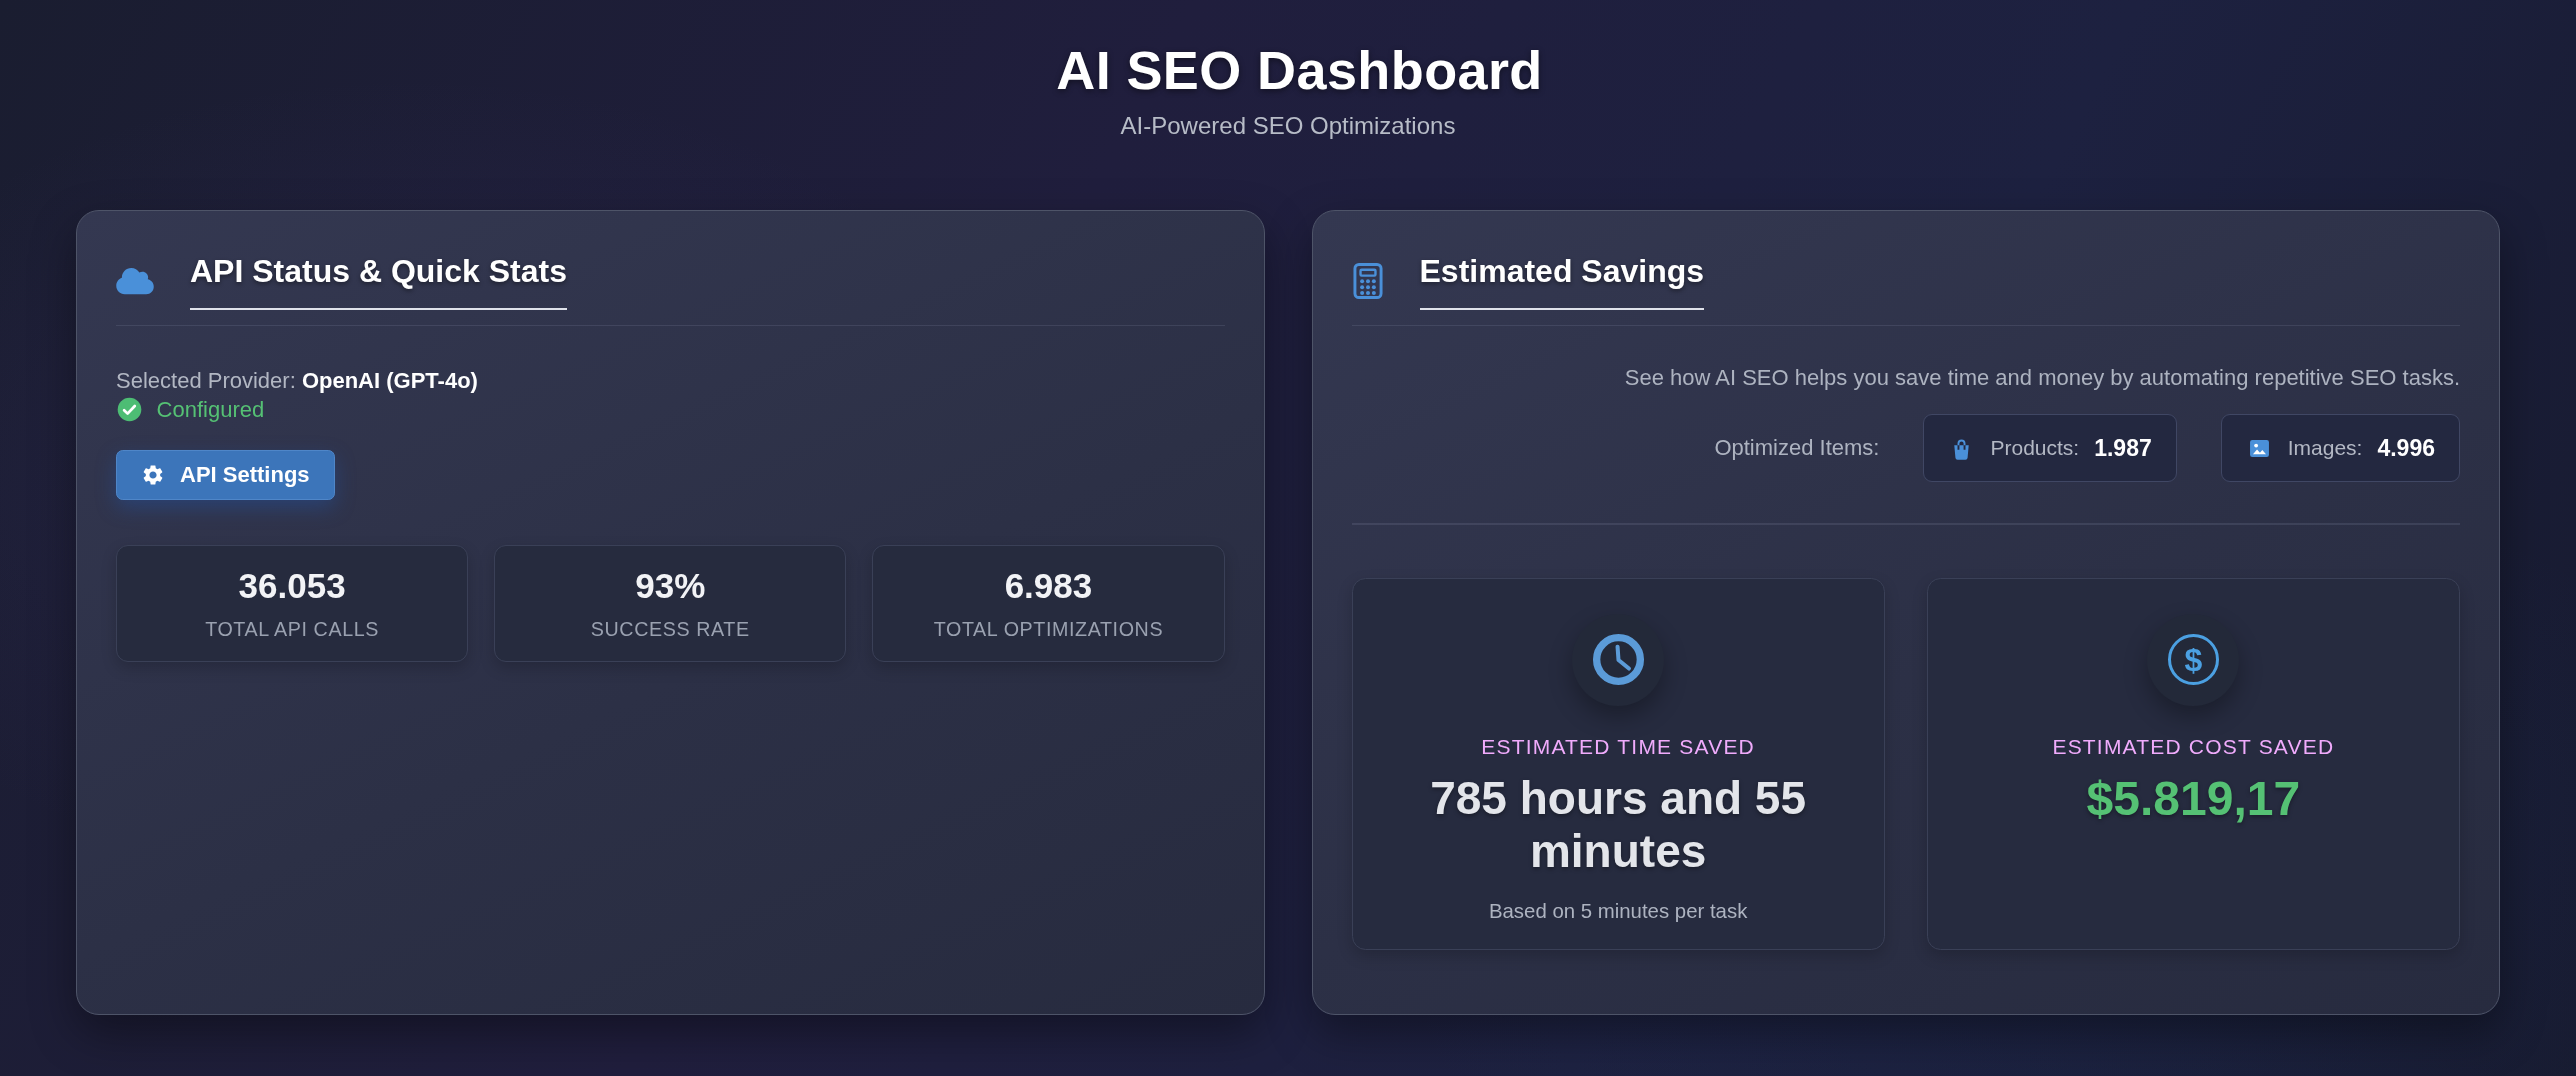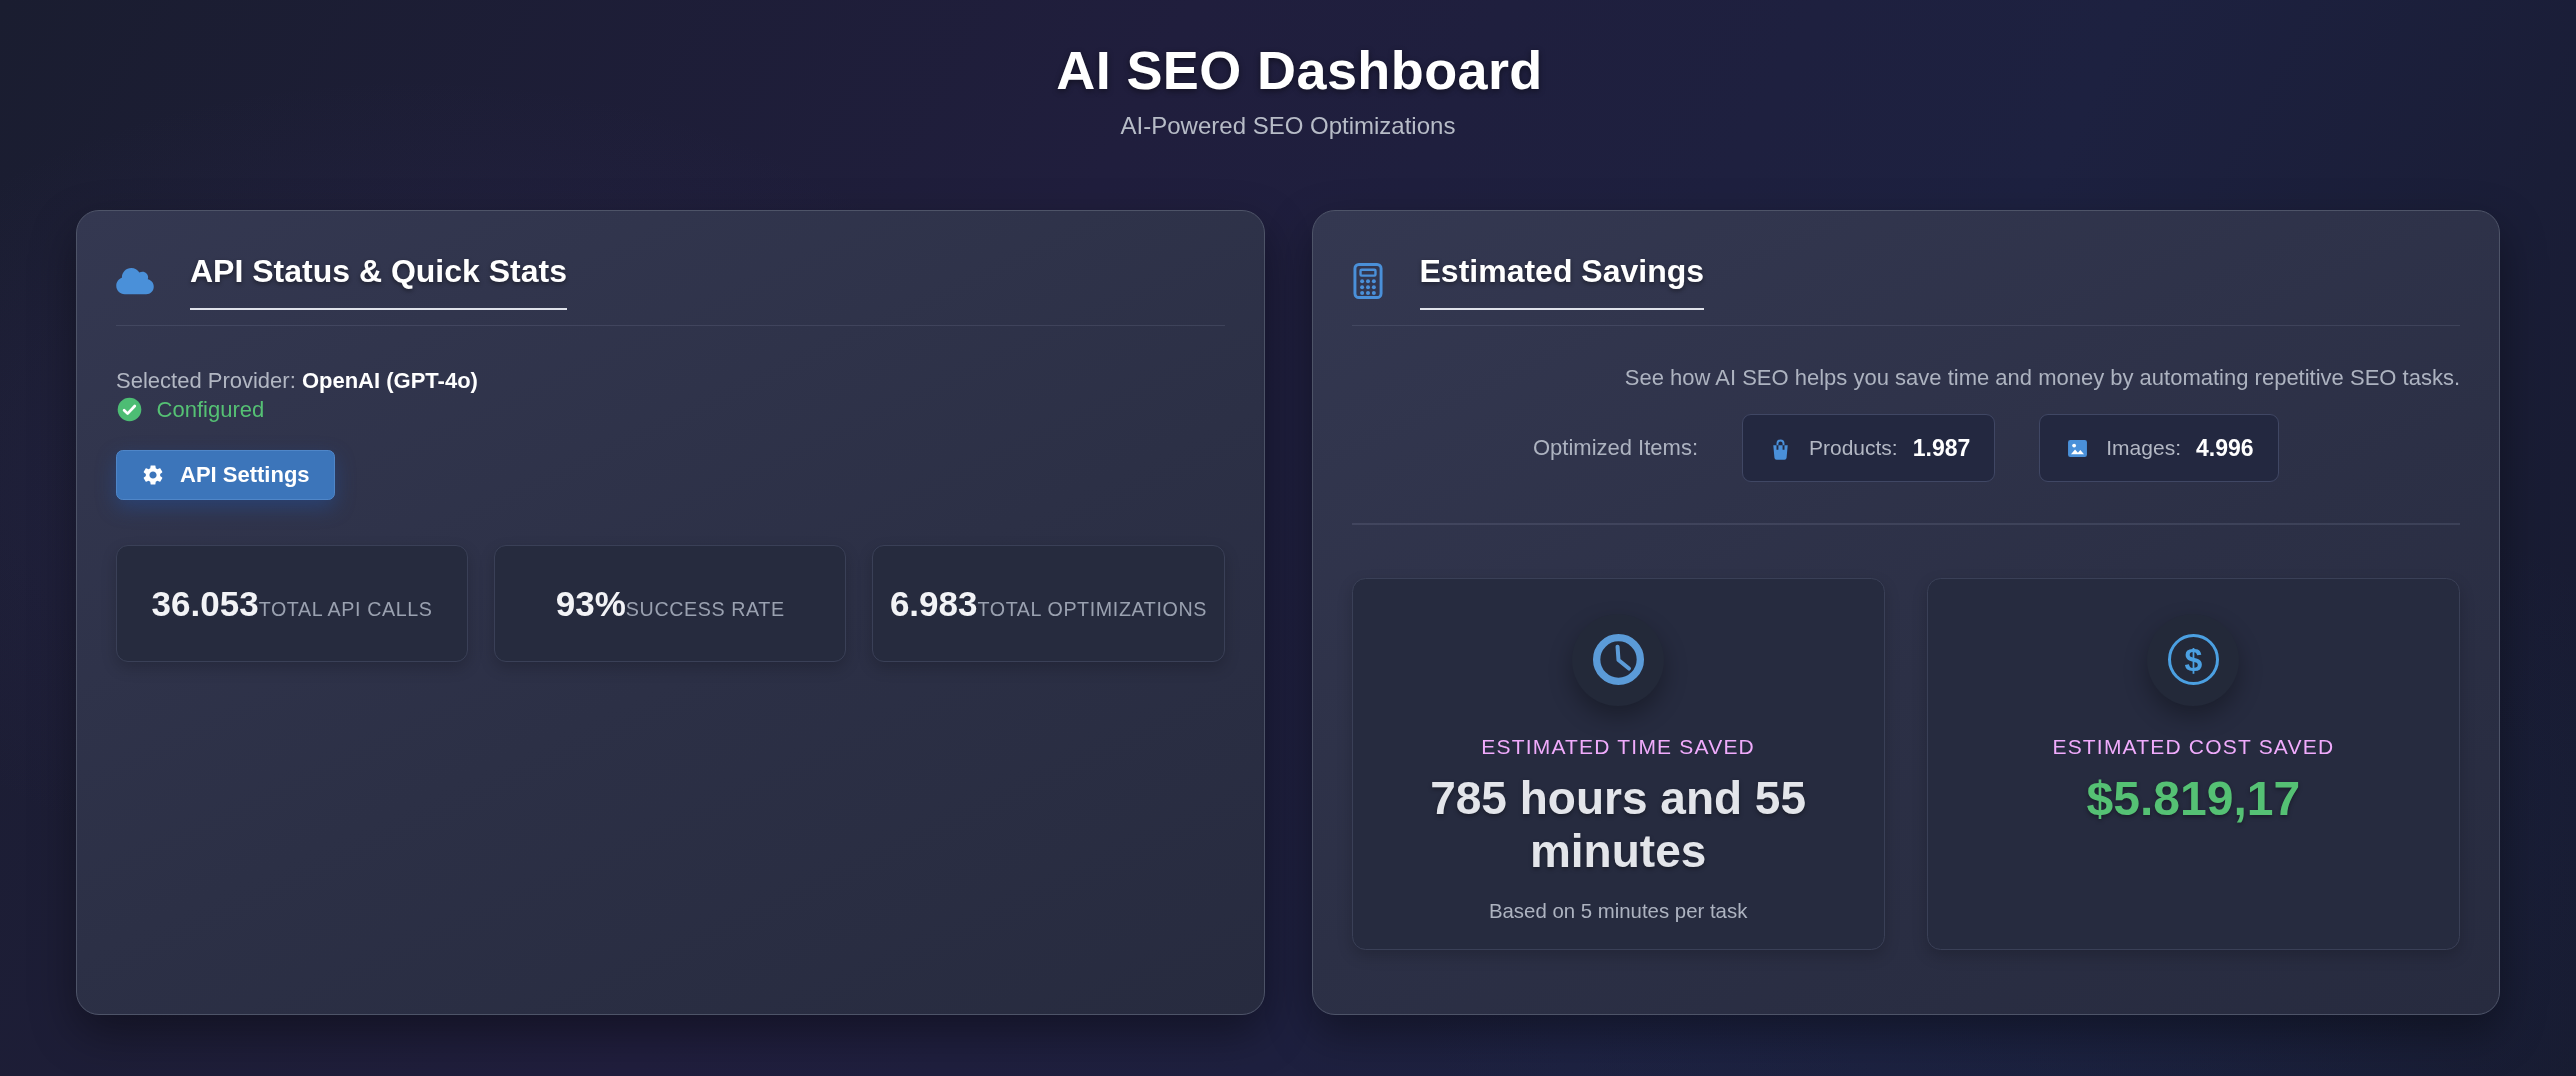--- a/index.html
+++ b/index.html
@@ -56,30 +56,30 @@
     display: inline-flex; align-items: center; gap: 15px; cursor: pointer;
     background: #3c75ba; border: 1.5px solid #4f86c8;
     box-shadow: 0 7.6px 19.7px rgba(35,85,165,0.45);
     font-family: inherit; font-size: 22px; font-weight: 700; color: #ffffff;
   }
 
   .stats-row { margin-top: 45px; display: flex; gap: 26px; }
   .stat-box {
     flex: 1; height: 117px; border-radius: 12px;
     background: #262b3e; border: 1.5px solid #3a4057;
-    display: flex; flex-direction: row; align-items: center; justify-content: center;
+    display: flex; flex-direction: column; align-items: center; justify-content: center;
     box-shadow: 0 6px 15px rgba(0,0,0,0.18);
   }
   .stat-value { font-size: 35px; font-weight: 700; color: #f2f3f6; }
   .stat-label { margin-top: 12px; font-size: 19.7px; color: #9aa1b0; letter-spacing: 0.6px; }
 
   
   .savings-desc { margin-top: 39px; text-align: right; font-size: 22px; color: #adb3c0; }
 
-  .optimized-row { margin-top: 23px; display: flex; align-items: center; justify-content: center; gap: 44px; }
+  .optimized-row { margin-top: 23px; display: flex; align-items: center; justify-content: flex-end; gap: 44px; }
   .optimized-label { font-size: 22px; color: #adb3c0; }
   .chip {
     height: 68px; padding: 12px 24px; border-radius: 9px;
     background: #232840; border: 1.5px solid #404764;
     display: inline-flex; align-items: center; gap: 15px;
   }
   .chip-label { font-size: 21px; color: #b3b8c4; }
   .chip-value { font-size: 23px; font-weight: 700; color: #ffffff; }
 
   .divider-2 { margin-top: 41px; }

